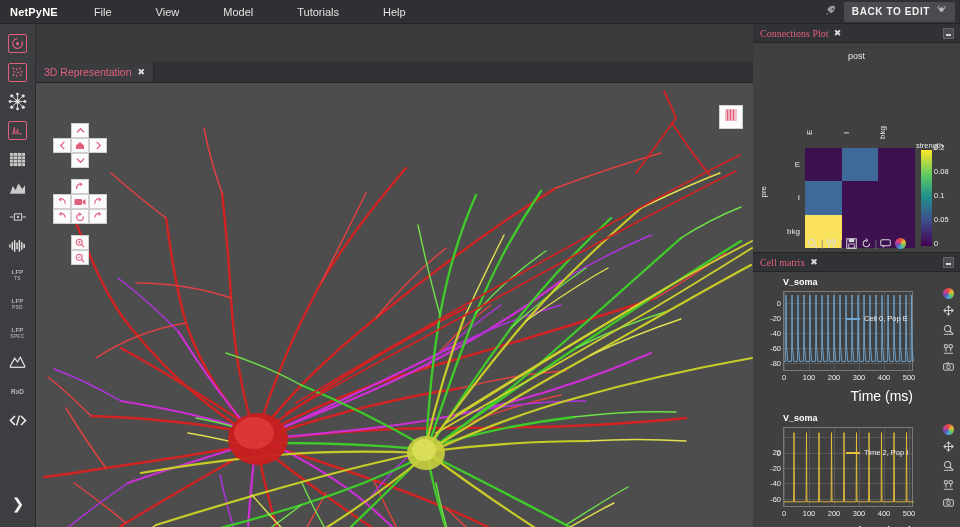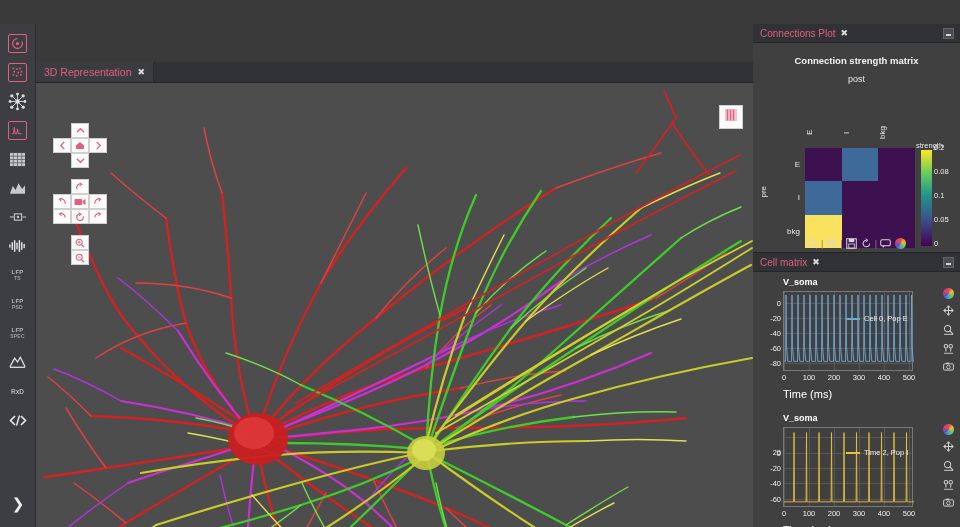--- a/index.html
+++ b/index.html
@@ -113,21 +113,21 @@
   .rightcol {
     position: absolute; top: 24px; left: 753px; width: 207px; height: 503px;
     background: #2f3033;
   }
   .rpanel { background: #2f3033; border-bottom: 1px solid #232427; }
   .rpanel-head {
     height: 19px; background: #313235; display: flex; align-items: center;
     padding-left: 7px; border-bottom: 1px solid #242528;
   }
   .rpanel-title {
-    font-size: 10px; color: #e0607e; display: flex; align-items: center; gap: 5px;
+    font-size: 10px; color: #e0607e; display: flex; align-items: center; gap: 5px; font-family: Liberation Serif, serif;
   }
   .rpanel-title .x { color: #dcdcdc; font-size: 9px; }
   .minimize {
     margin-left: auto; margin-right: 6px; width: 11px; height: 11px;
     background: #4b4c50; border: 1px solid #646569; position: relative; cursor: pointer;
   }
   .minimize:after {
     content: ""; position: absolute; left: 2px; right: 2px; bottom: 2px;
     height: 2px; background: #d4d4d4;
   }
@@ -202,22 +202,22 @@
   .grid-h { height: 1px; left: 0; right: 0; }
   .ytick {
     position: absolute; right: 100%; margin-right: 3px; transform: translateY(-50%);
     font-size: 7.5px; color: #efefef; white-space: nowrap;
   }
   .xtick {
     position: absolute; top: 100%; margin-top: 3px; transform: translateX(-50%);
     font-size: 7.5px; color: #efefef; white-space: nowrap;
   }
   .xlabel {
-    position: absolute; left: 30px; width: 130px; text-align: left;
-    top: 116px; font-size: 11px; color: #fff;
+    position: absolute; left: 30px; width: 130px; text-align: right;
+    top: 116px; font-size: 14px; color: #fff;
   }
   .legend {
     position: absolute; display: flex; align-items: center; gap: 4px;
     font-size: 7.5px; color: #efefef; white-space: nowrap;
   }
   .legend-line { width: 14px; height: 2px; display: inline-block; }
   .trace-tools {
     position: absolute; right: 4px; top: 16px; width: 16px;
     display: flex; flex-direction: column; align-items: center; gap: 6px;
     color: #cfcfcf; font-size: 9px;
@@ -226,20 +226,43 @@
     width: 11px; height: 11px; border-radius: 50%;
     background: conic-gradient(#e64a3b, #e8b93a, #7ec850, #3fa9d7, #6d4ab0, #d13f8e, #e64a3b);
     cursor: pointer;
   }
 </style>
 </head>
 <body>
 
 <div id="app">
 
+  <div class="menubar">
+    <div class="brand">NetPyNE</div>
+    <div class="menu-item">File</div>
+    <div class="menu-item">View</div>
+    <div class="menu-item">Model</div>
+    <div class="menu-item">Tutorials</div>
+    <div class="menu-item">Help</div>
+    <div class="menubar-right">
+      <div class="rocket-icon">
+        <svg width="13" height="13" viewBox="0 0 16 16">
+            <path d="M11 2c-4 0-6 3-7 5l1.5 1.5L7 10l1.5 1.5C10.5 10.5 13.5 8 13.5 4c0-1-.5-2-2.5-2zm-.5 3.2a1.1 1.1 0 1 1 0 2.2 1.1 1.1 0 0 1 0-2.2zM4 11l-1.5 2.8L5.3 12z" fill="#9a9a9a"></path>
+          </svg>
+      </div>
+      <div class="back-to-edit">
+        <span>BACK TO EDIT</span>
+        <span class="kbd">
+          <svg width="11" height="11" viewBox="0 0 16 16">
+              <path d="M5 3a2 2 0 1 0 2 2v6a2 2 0 1 0-2-2h6a2 2 0 1 0-2 2V5a2 2 0 1 0 2-2" fill="none" stroke="#c9c9c9" stroke-width="1.2"></path>
+            </svg>
+        </span>
+      </div>
+    </div>
+  </div>
 
   <div class="rail">
     <div class="rail-btn accent">
       <span class="boxed">
         <svg width="13" height="13" viewBox="0 0 16 16">
             <path d="M8 2a6 6 0 1 0 5.5 3.6" stroke="#e0607e" stroke-width="1.4" fill="none"></path>
             <circle cx="8" cy="8" r="2" fill="#e0607e"></circle>
           </svg>
       </span>
     </div>
@@ -652,21 +675,20 @@
 
     <div class="rpanel">
       <div class="rpanel-head">
         <div class="rpanel-title">
           <span>Connections Plot</span>
           <span class="x">✖</span>
         </div>
         <div class="minimize"></div>
       </div>
       <div class="rbody conn-body">
-        <div class="conn-title">Connection strength matrix</div>
         <div class="conn-post">post</div>
 
         <div class="colheads">
           <div class="colhead-wrap">
             <span class="colhead">E</span>
           </div>
           <div class="colhead-wrap">
             <span class="colhead">I</span>
           </div>
           <div class="colhead-wrap">

